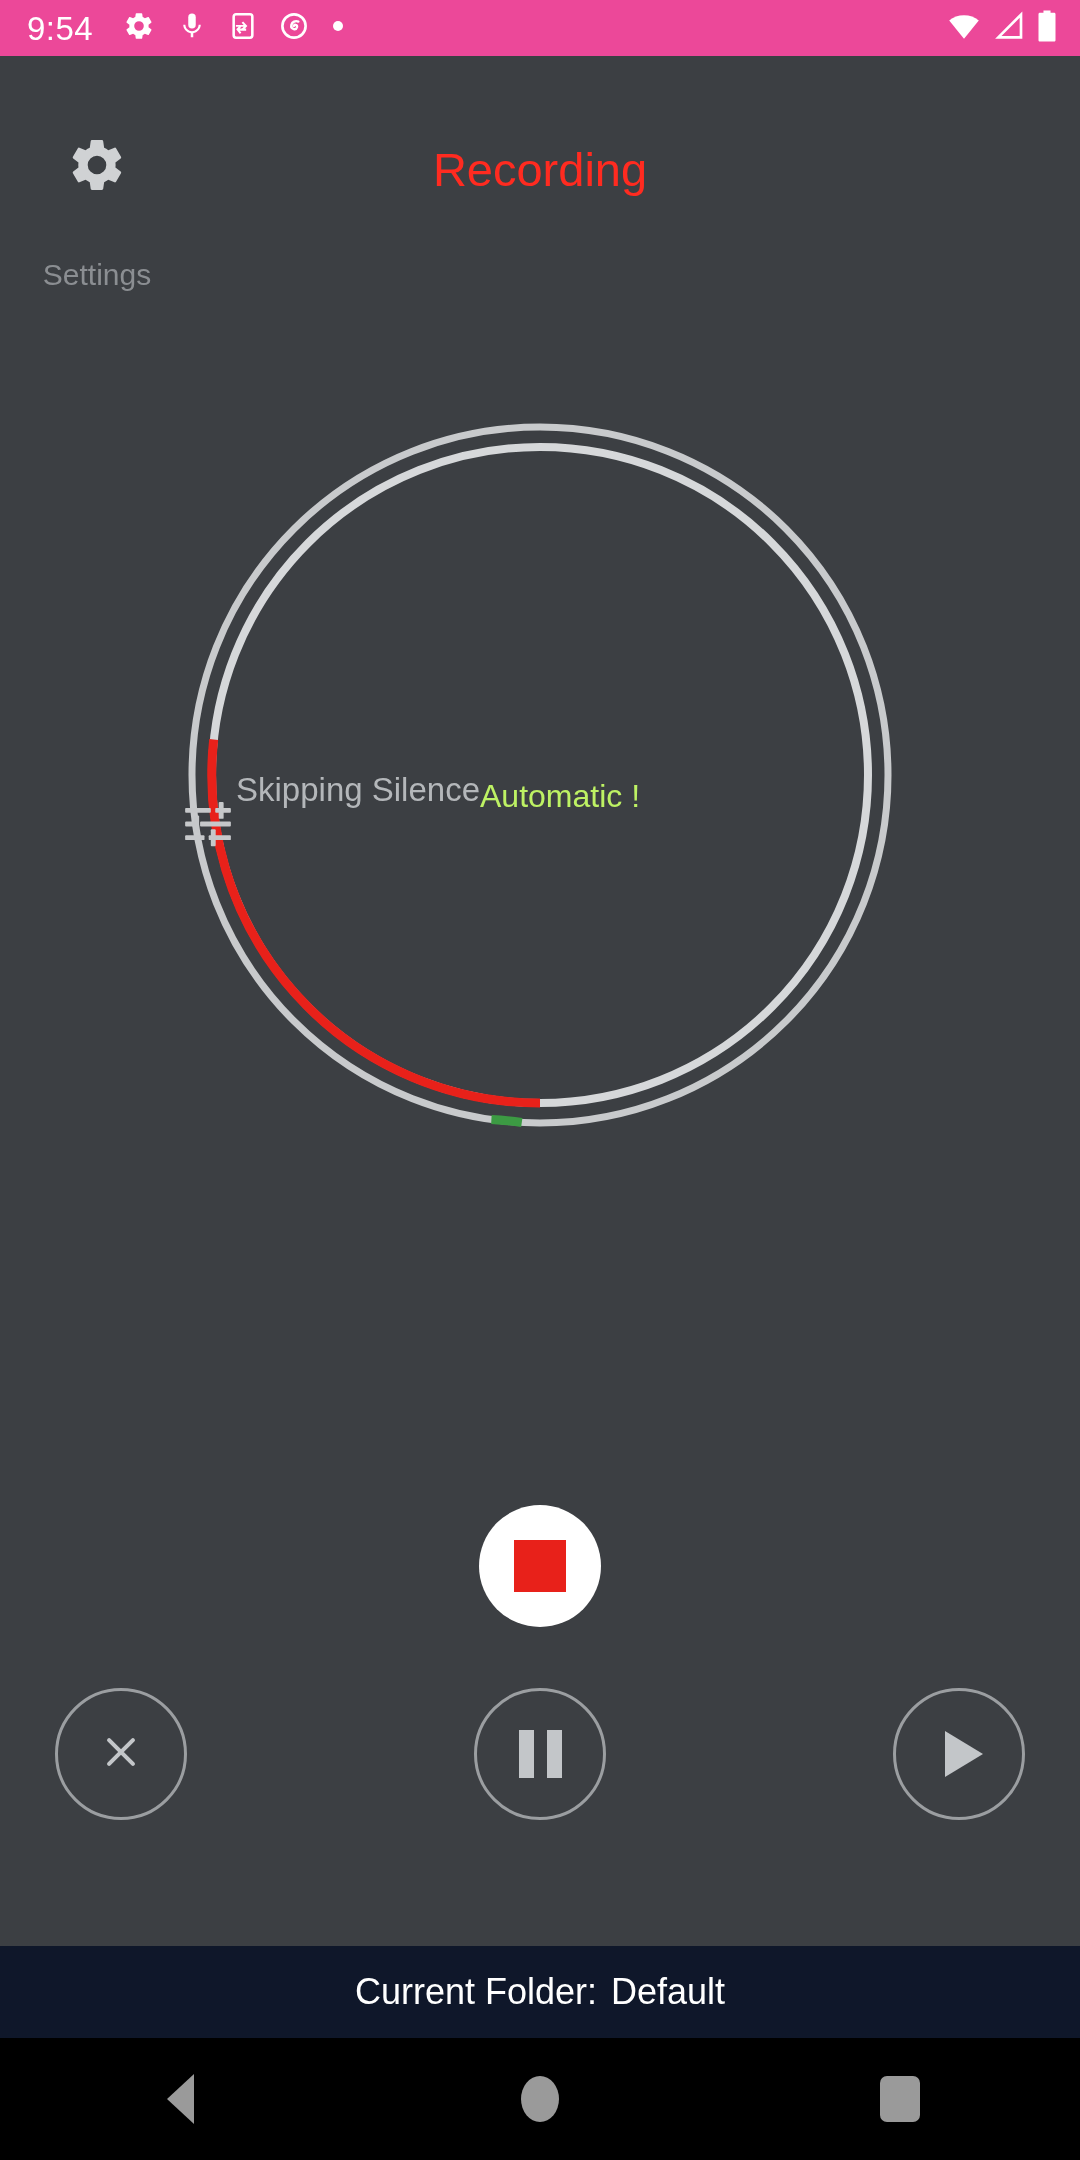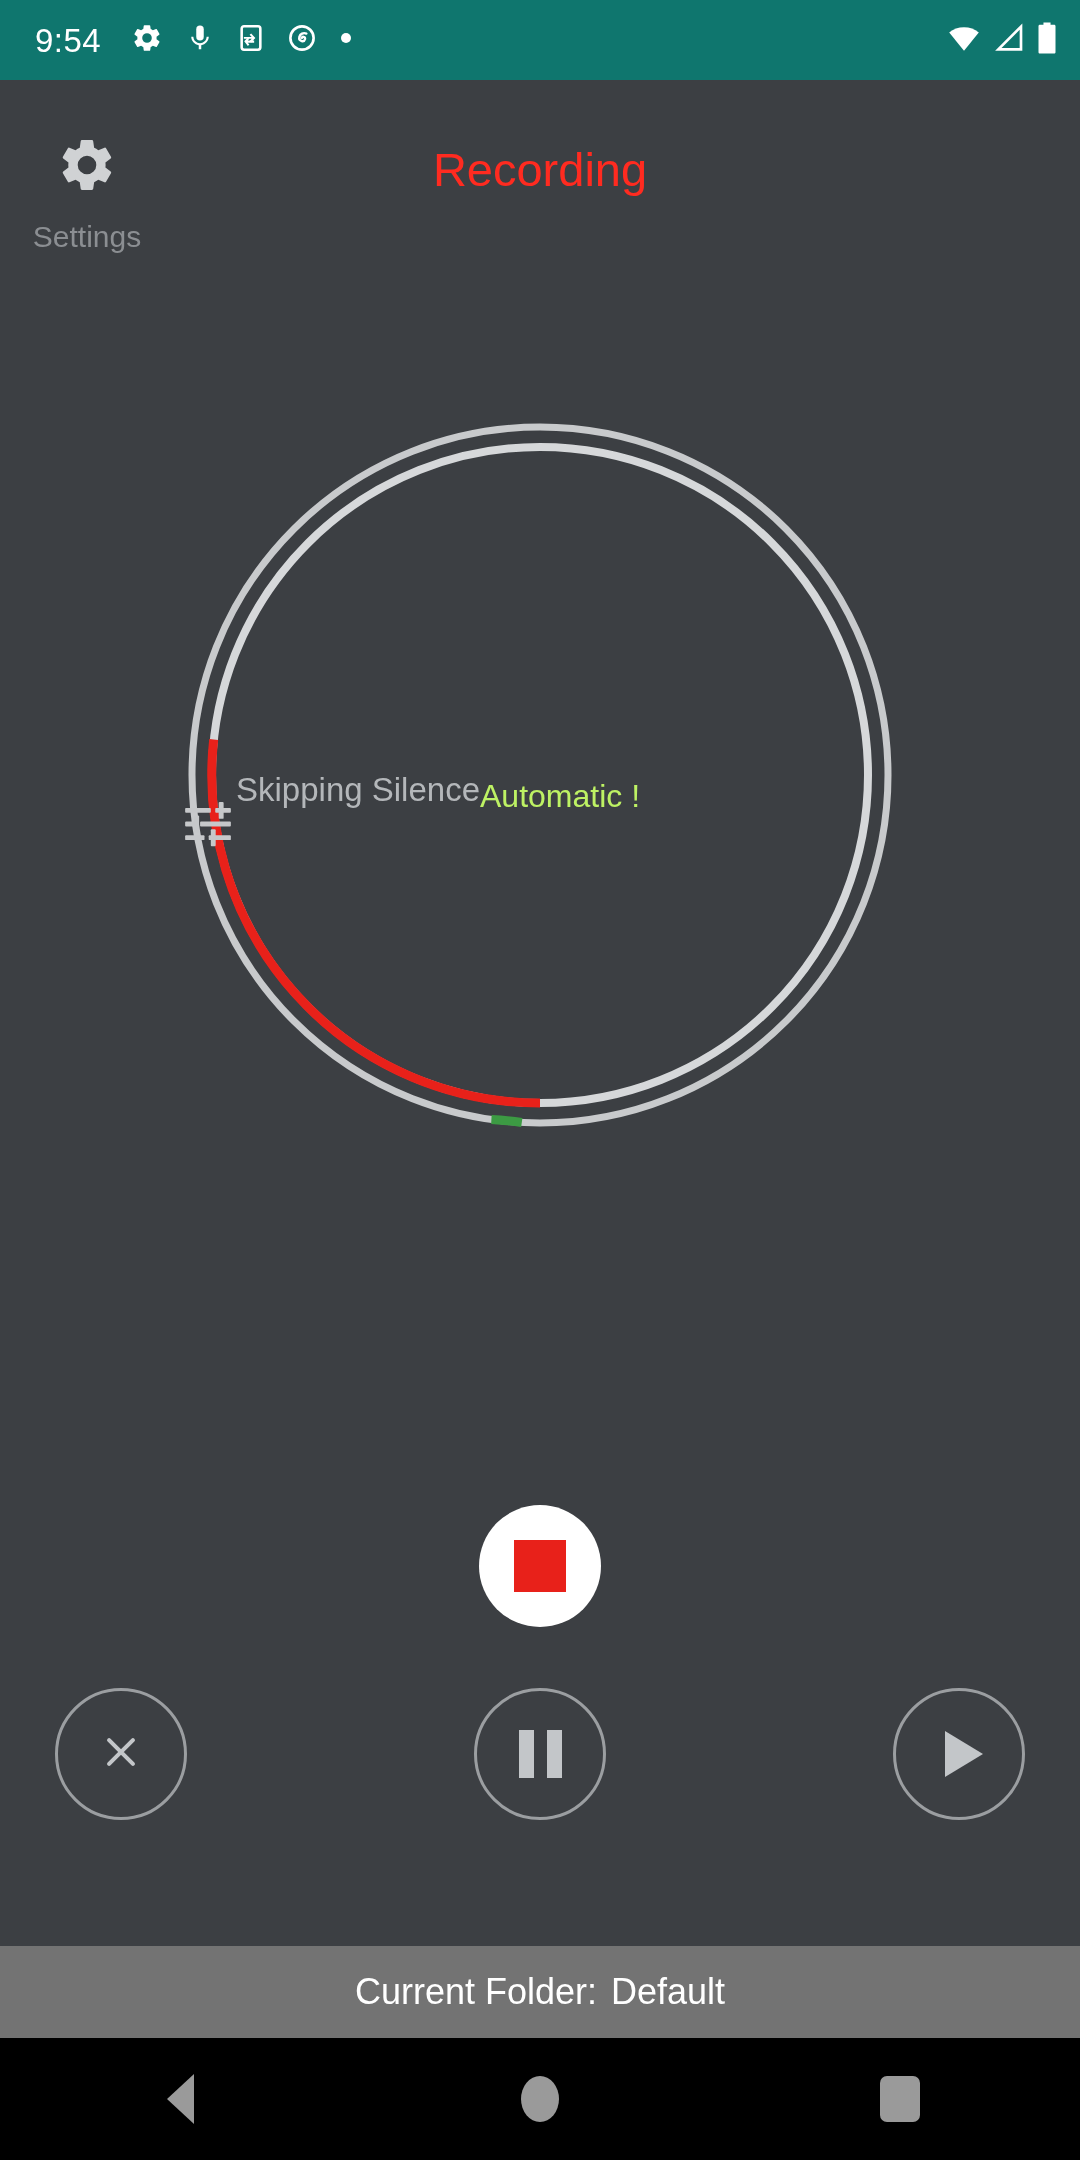--- a/index.html
+++ b/index.html
@@ -11,23 +11,23 @@
   }
   #screen {
     position:relative;
     width:1080px; height:2160px;
     background:#3c3f43;
   }
 
   
   .statusbar {
     position:absolute; top:0; left:0;
-    width:1080px; height:80px;
-    background:#0f766e;
-    display:flex; align-items:center;padding-left:8px;
+    width:1080px; height:56px;
+    background:#ec4899;
+    display:flex; align-items:center;
   }
   .sb-time {
     color:#ffffff; font-size:33px; letter-spacing:0.5px;
     margin-left:27px; line-height:1;
   }
   .sb-left-icons { display:flex; align-items:center; gap:22px; margin-left:30px; }
   .sb-right-icons {
     position:absolute; right:22px; top:50%; transform:translateY(-50%);
     display:flex; align-items:center; gap:10px;
   }
@@ -38,21 +38,21 @@
     position:absolute; top:64px; left:0; width:1080px; height:230px;padding-left:32px;
   }
   .hdr-title {
     position:absolute; top:82px; left:0; width:1080px;
     text-align:center; color:#ff2b20; font-size:47px; line-height:1;
   }
   .hdr-btn {
     position:absolute; display:flex; flex-direction:column; align-items:center;
     cursor:pointer;
   }
-  .hdr-settings { left:2px; top:70px; width:170px; }
+  .hdr-settings { left:12px; top:70px; width:170px;gap:38px; }
   .hdr-recordings { right:0px; top:70px; width:240px; }
   .hdr-label {
     color:#8b8e92; font-size:30px; margin-top:22px; line-height:1;
   }
   .hdr-recordings .hdr-label { color:#8b8e92; }
 
   
   .dial-wrap {
     position:absolute; left:180px; top:415px;
     width:720px; height:720px;
@@ -105,21 +105,21 @@
     width:0; height:0;
     border-left:38px solid #c3c6c9;
     border-top:23px solid transparent;
     border-bottom:23px solid transparent;
     margin-left:9px;
   }
 
   
   .footer {
     position:absolute; left:0; bottom:122px; width:1080px; height:92px;
-    background:#737373;
+    background:#0f172a;
     display:flex; align-items:center; justify-content:center;
   }
   .footer-text { color:#ffffff; font-size:36px; line-height:1; }
   .footer-text .folder-name { margin-left:14px; }
 
   
   .navbar {
     position:absolute; left:0; bottom:0; width:1080px; height:122px;
     background:#000;
     display:flex; align-items:center; justify-content:space-around;

